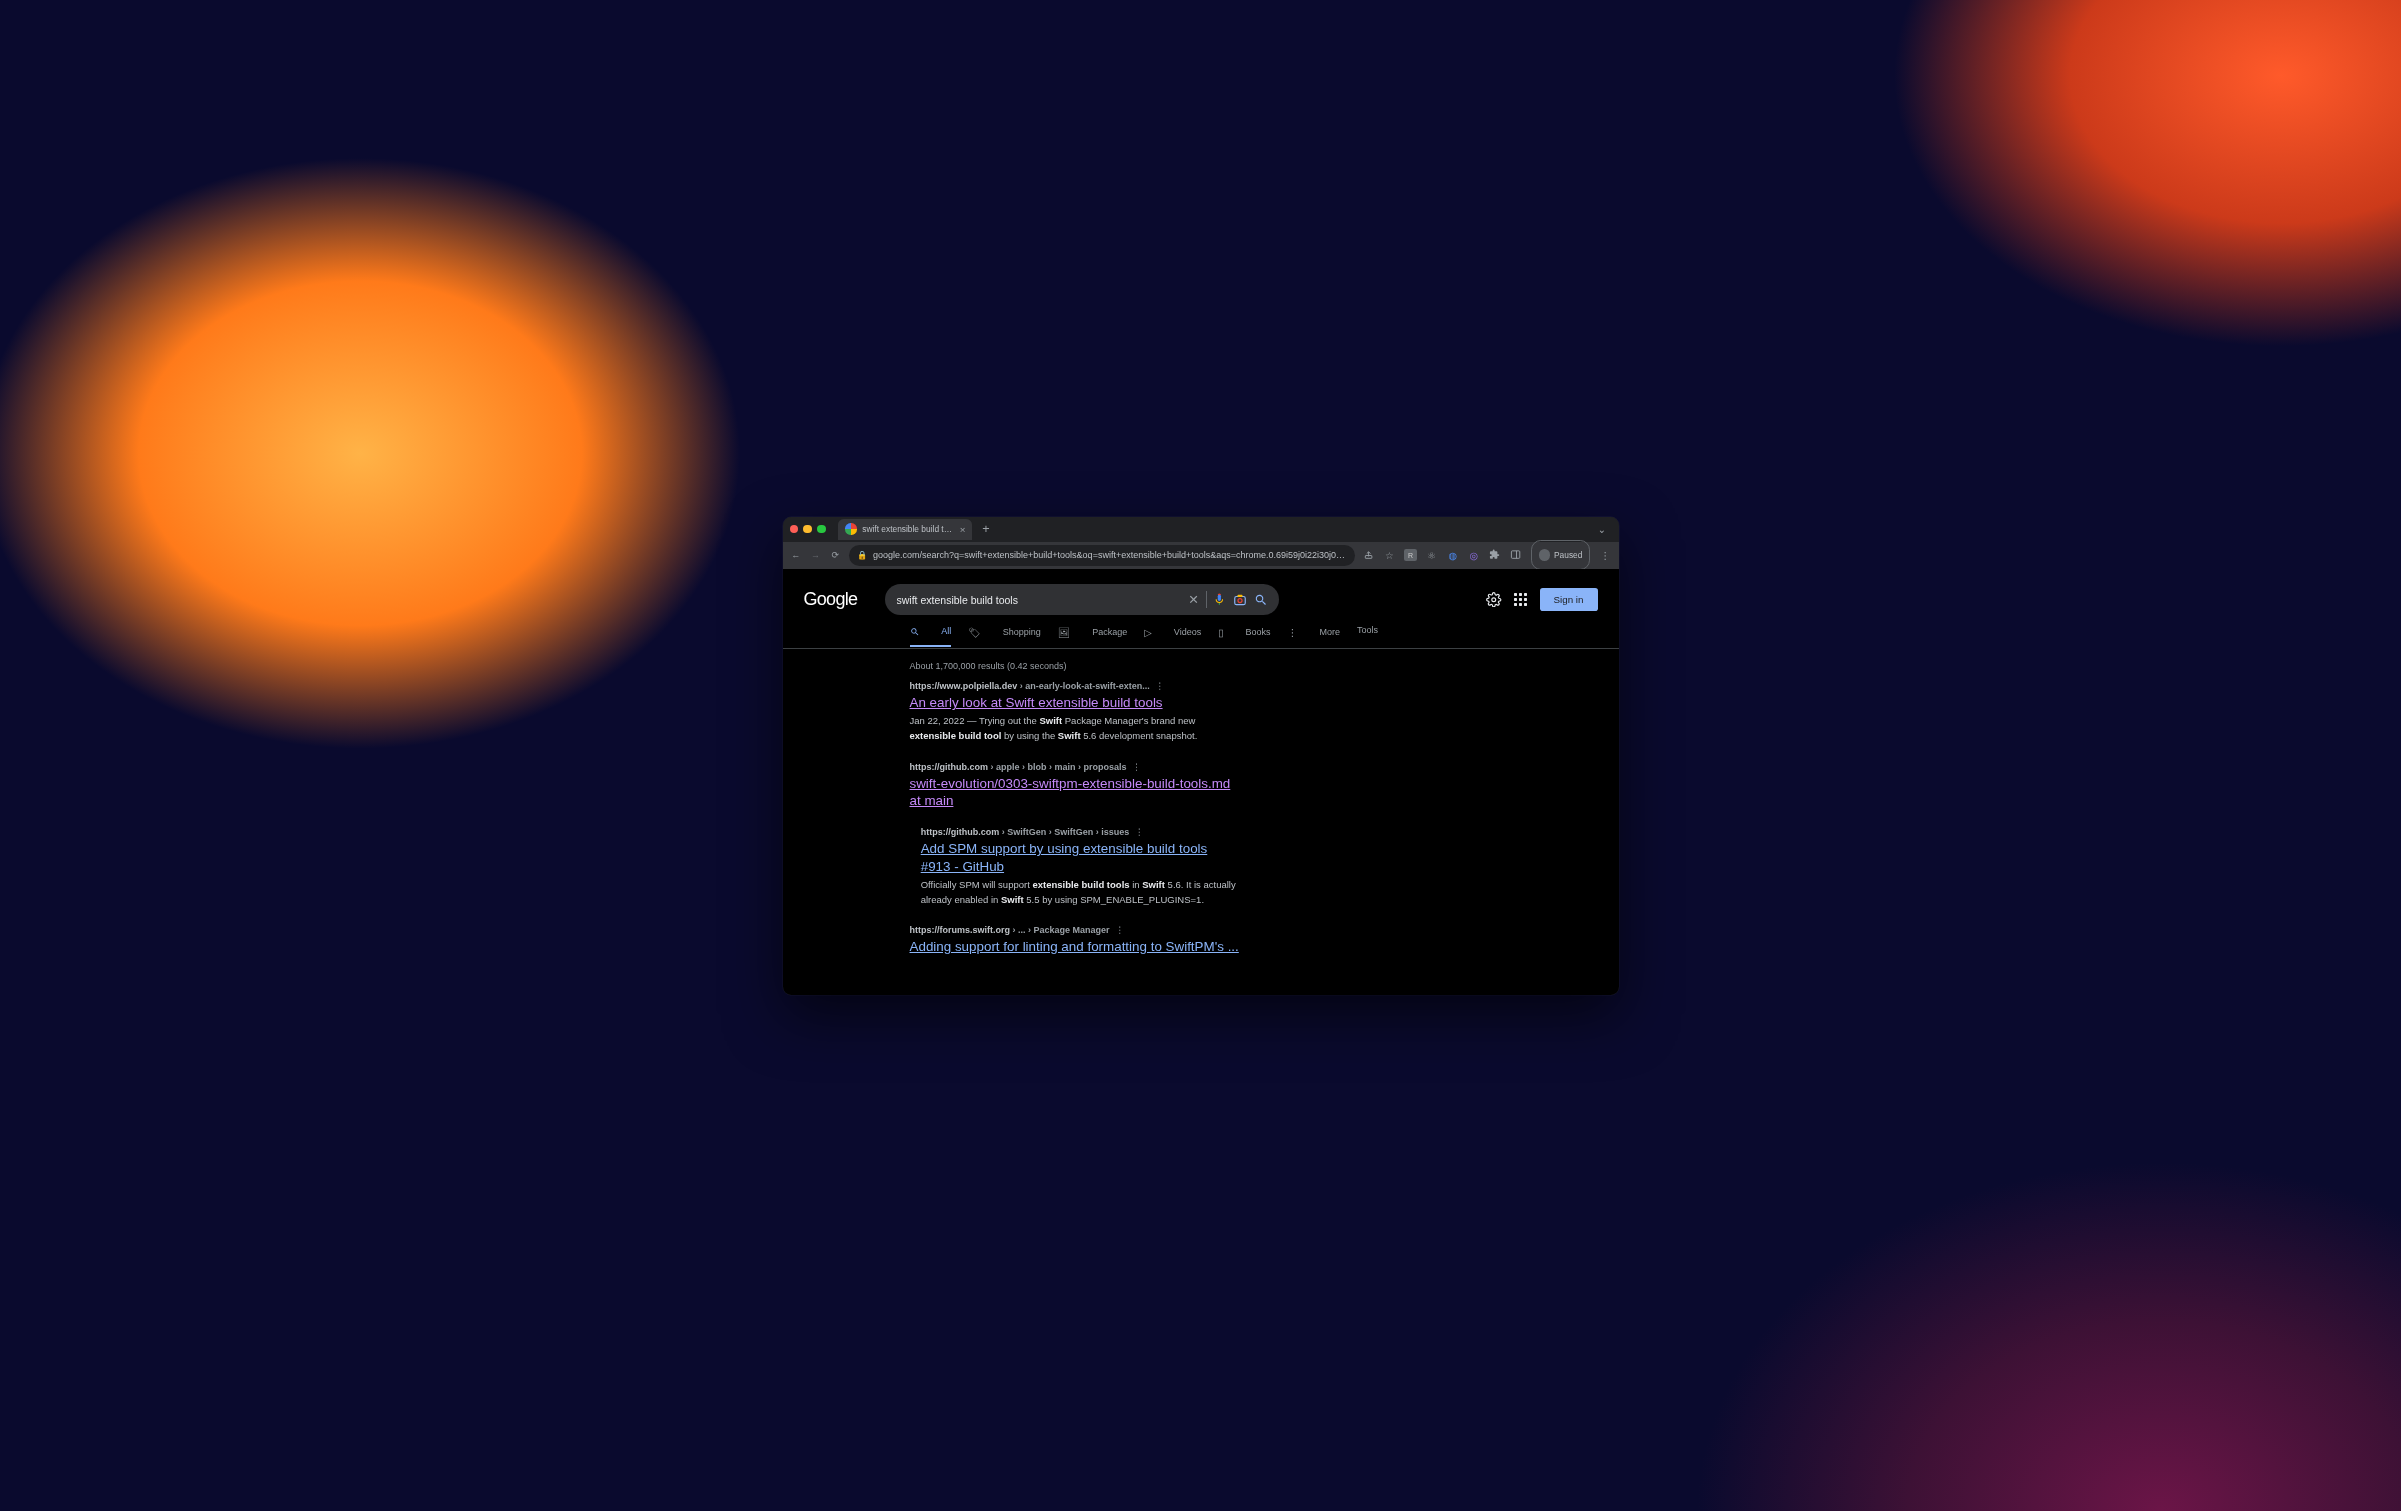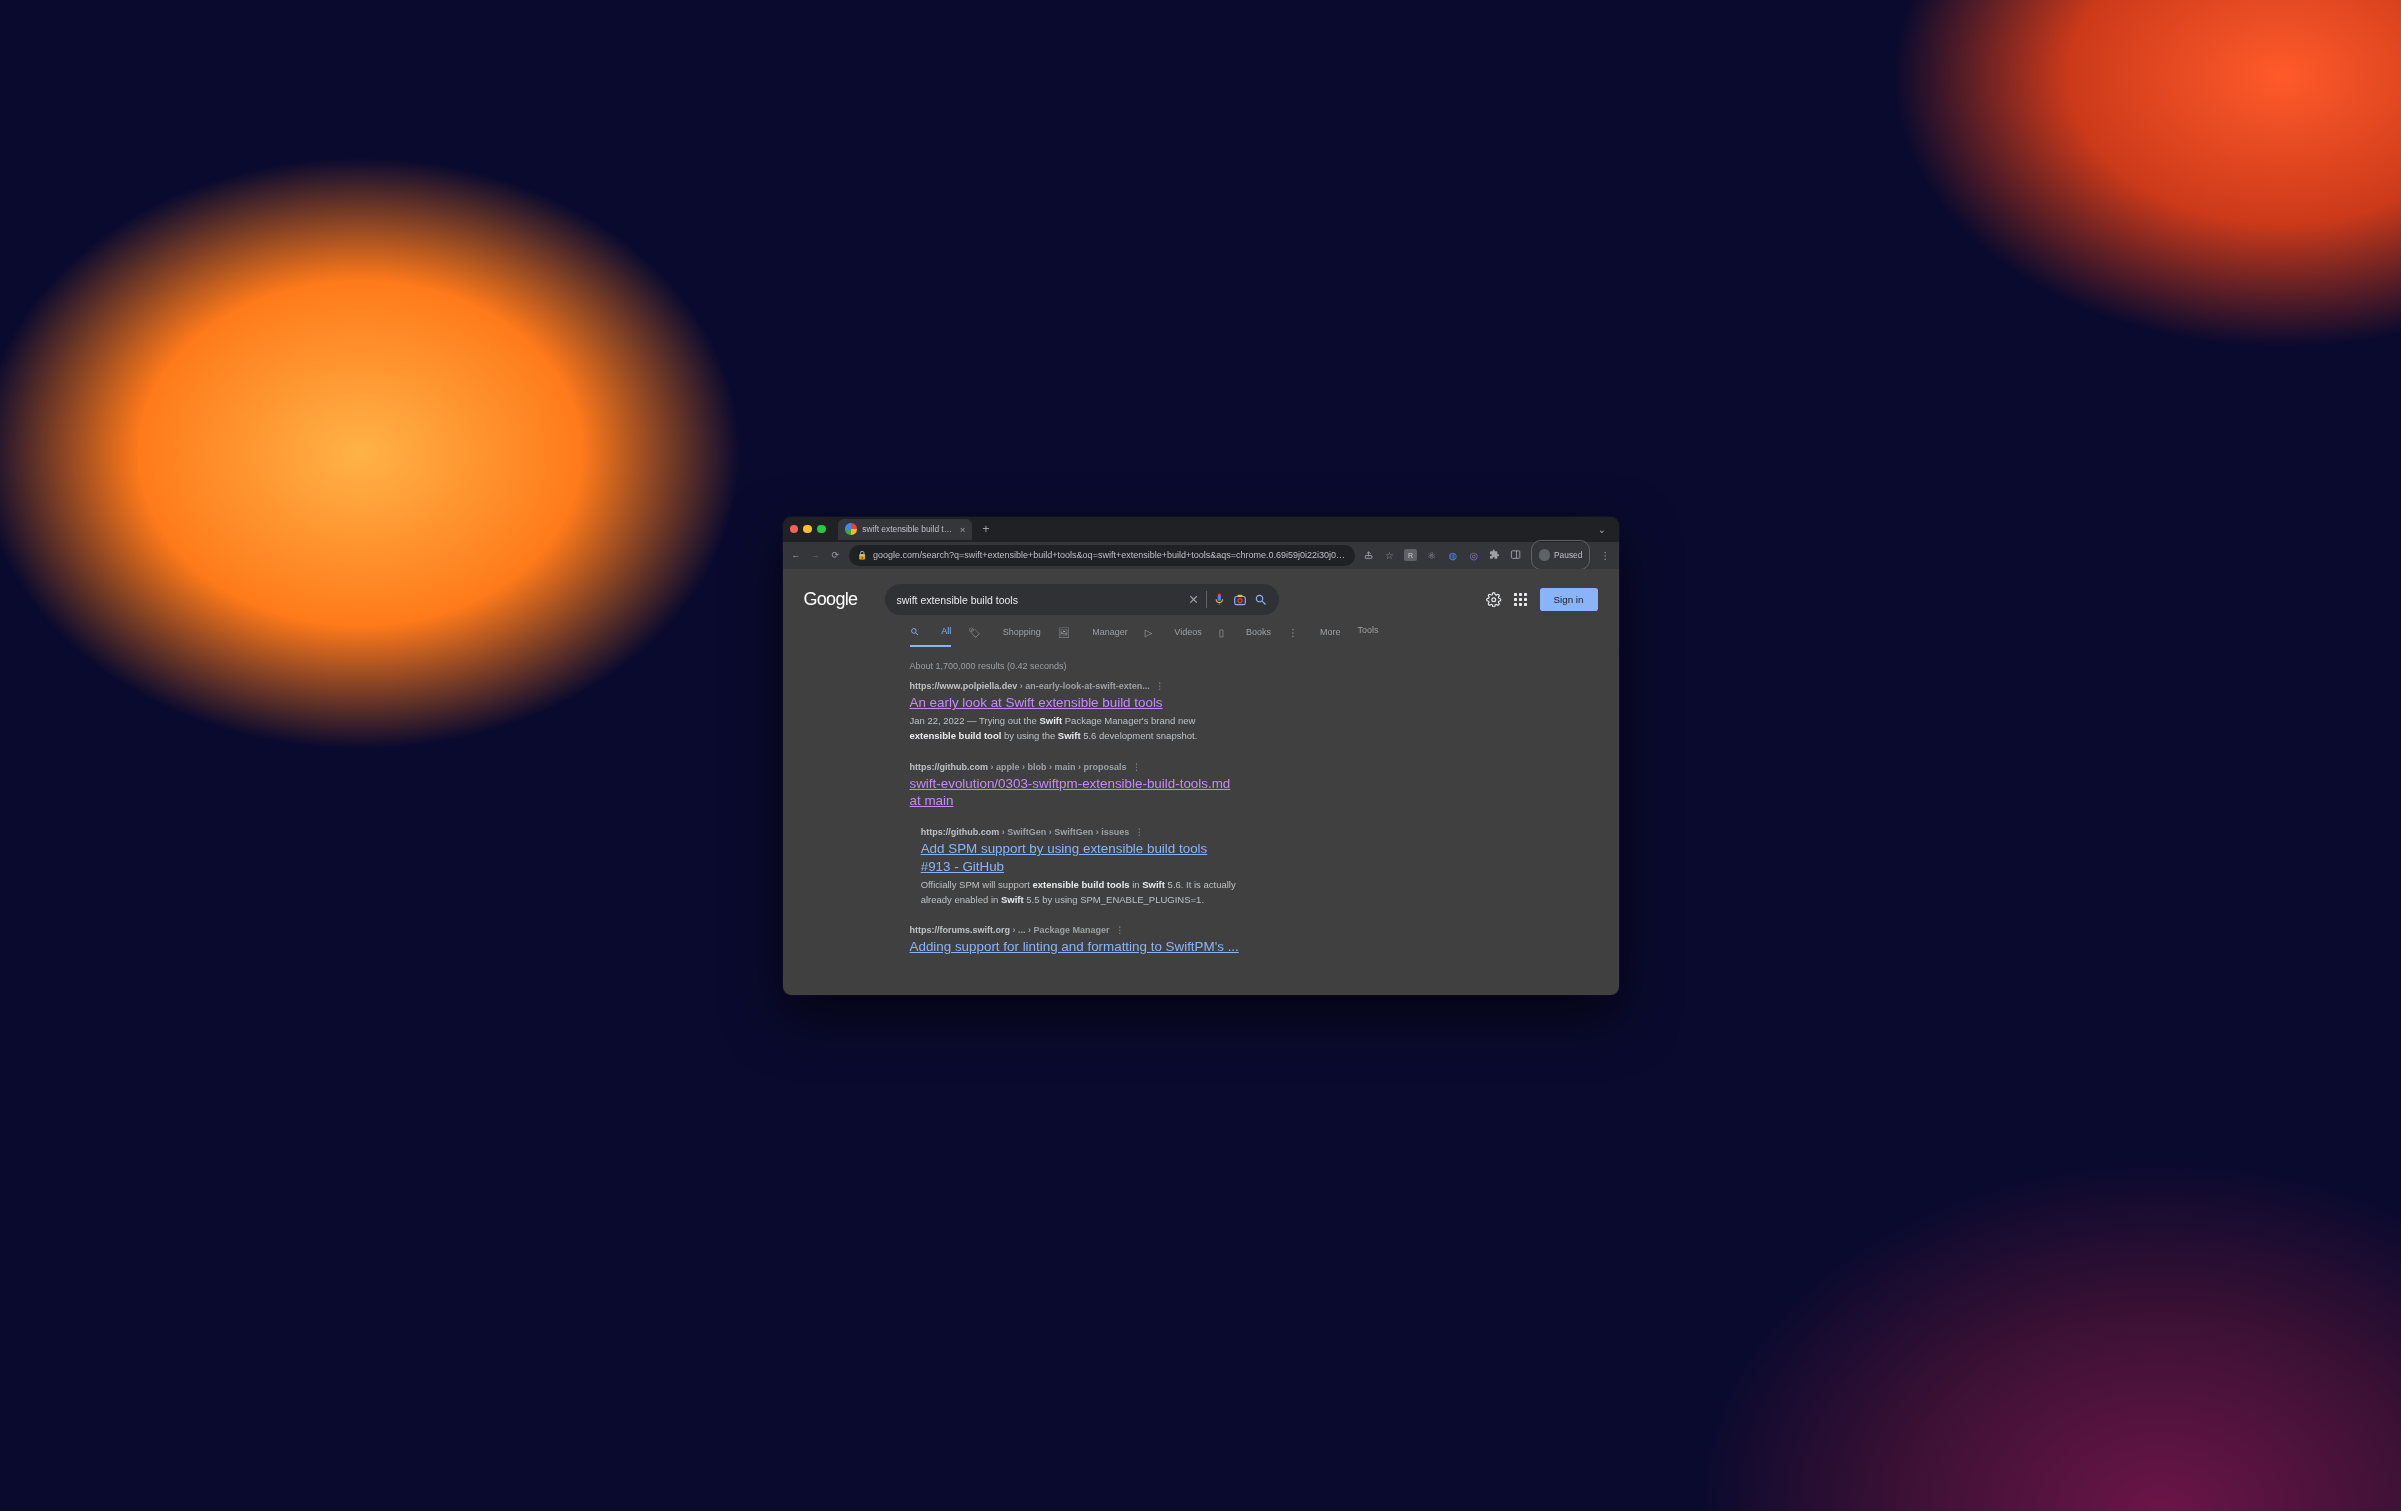--- a/index.html
+++ b/index.html
@@ -94,21 +94,21 @@
   .profile-pill{
     display:flex;align-items:center;gap:4.2px;
     border:0.7px solid #5f6368;
     border-radius:9.8px;
     height:30px;padding:0 7px;
     font-size:8.4px;color:#bdc1c6;
   }
   .profile-pill .avatar{width:11.2px;height:11.2px;border-radius:50%;background:#5f6368;}
 
   
-  .content{flex:1;background:#404040;overflow:auto;}
+  .content{flex:1;background:#000000;overflow:auto;}
   .search-header{
     display:flex;align-items:center;
     padding:15.5px 21px 0 21px;
     gap:28px;
   }
   .g-logo{font-size:18px;font-weight:500;color:#fff;letter-spacing:-0.7px;font-family:'Product Sans',Arial,sans-serif;}
   .search-box{
     flex:0 1 394px;
     background:#303134;
     border-radius:17px;
@@ -285,21 +285,21 @@
             </svg>
         </span>
         <span>All</span>
       </span>
       <span class="stab">
         <span class="stab-ico">🏷</span>
         <span>Shopping</span>
       </span>
       <span class="stab">
         <span class="stab-ico">🖼</span>
-        <span>Manager</span>
+        <span>Package</span>
       </span>
       <span class="stab">
         <span class="stab-ico">▷</span>
         <span>Videos</span>
       </span>
       <span class="stab">
         <span class="stab-ico">▯</span>
         <span>Books</span>
       </span>
       <span class="stab">

